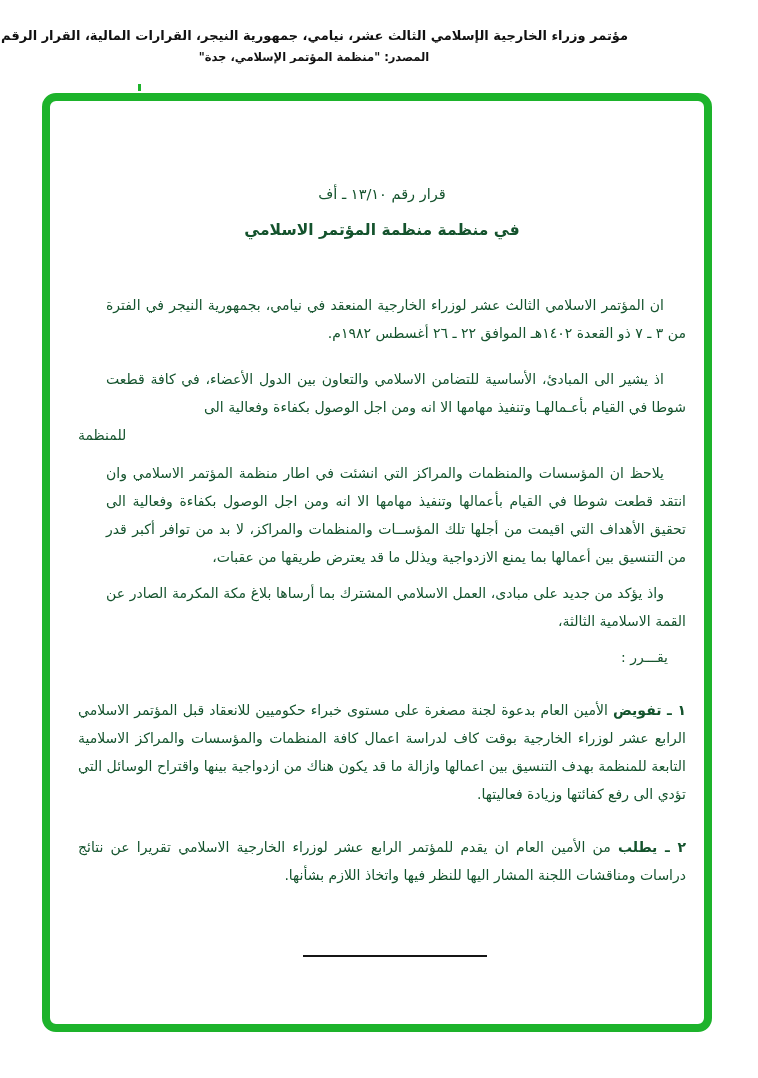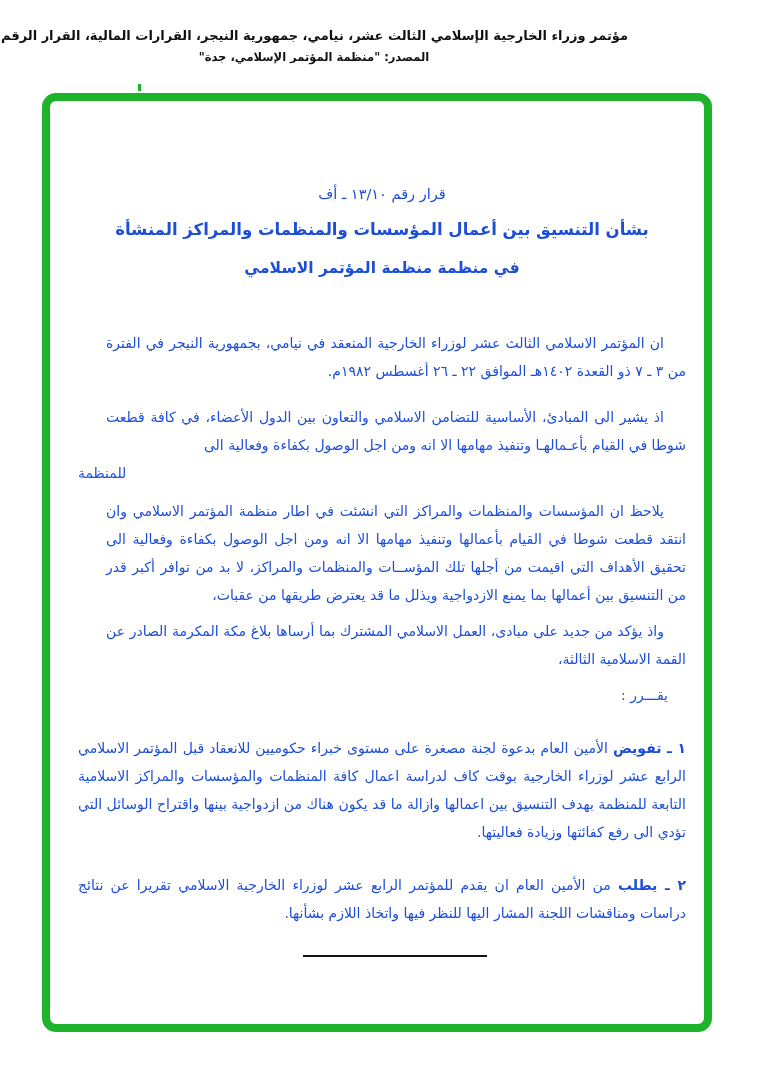--- a/index.html
+++ b/index.html
@@ -60,21 +60,21 @@
     width: 3px;
     height: 7px;
     background: #1db32b;
   }
   
   .doc {
     position: absolute;
     inset: 0;
     padding: 80px 18px 0 28px;
     direction: rtl;
-    color: #1d4ed8;
+    color: #14532d;
     font-size: 14px;
     line-height: 28px;
   }
   .doc .title1 {
     text-align: center;
     font-size: 14.5px;
     line-height: 26px;
   }
   .doc .title2 {
     text-align: center;
@@ -137,21 +137,20 @@
     <div class="line1">مؤتمر وزراء الخارجية الإسلامي الثالث عشر، نيامي، جمهورية النيجر، القرارات المالية، القرار الرقم ١٣/١٠- أف</div>
     <div class="line2">المصدر:  "منظمة المؤتمر الإسلامي، جدة"</div>
   </div>
 
   <div class="scan-artifact-tick"></div>
 
   <div class="green-box">
     <div class="doc">
 
       <div class="title1">قرار رقم ١٣/١٠ ـ أف</div>
-      <div class="title2">بشأن التنسيق بين أعمال المؤسسات والمنظمات والمراكز المنشأة</div>
       <div class="title3">في منظمة منظمة المؤتمر الاسلامي</div>
 
       <div class="para p1">ان المؤتمر الاسلامي الثالث عشر لوزراء الخارجية المنعقد في نيامي، بجمهورية النيجر في الفترة من ٣ ـ ٧ ذو القعدة ١٤٠٢هـ الموافق ٢٢ ـ ٢٦ أغسطس ١٩٨٢م.</div>
 
       <div class="para p2">اذ يشير الى المبادئ، الأساسية للتضامن الاسلامي والتعاون بين الدول الأعضاء، في كافة قطعت شوطا في القيام بأعـمالهـا وتنفيذ مهامها الا انه ومن اجل الوصول بكفاءة وفعالية الى</div>
       <div class="p2-tail">للمنظمة</div>
 
       <div class="para p4">يلاحظ ان المؤسسات والمنظمات والمراكز التي انشئت في اطار منظمة المؤتمر الاسلامي وان انتقد قطعت شوطا في القيام بأعمالها وتنفيذ مهامها الا انه ومن اجل الوصول بكفاءة وفعالية الى تحقيق الأهداف التي اقيمت من أجلها تلك المؤســات والمنظمات والمراكز، لا بد من توافر أكبر قدر من التنسيق بين أعمالها بما يمنع الازدواجية ويذلل ما قد يعترض طريقها من عقبات،</div>
 
       <div class="para p3">واذ يؤكد من جديد على مبادى، العمل الاسلامي المشترك بما أرساها بلاغ مكة المكرمة الصادر عن القمة الاسلامية الثالثة،</div>

